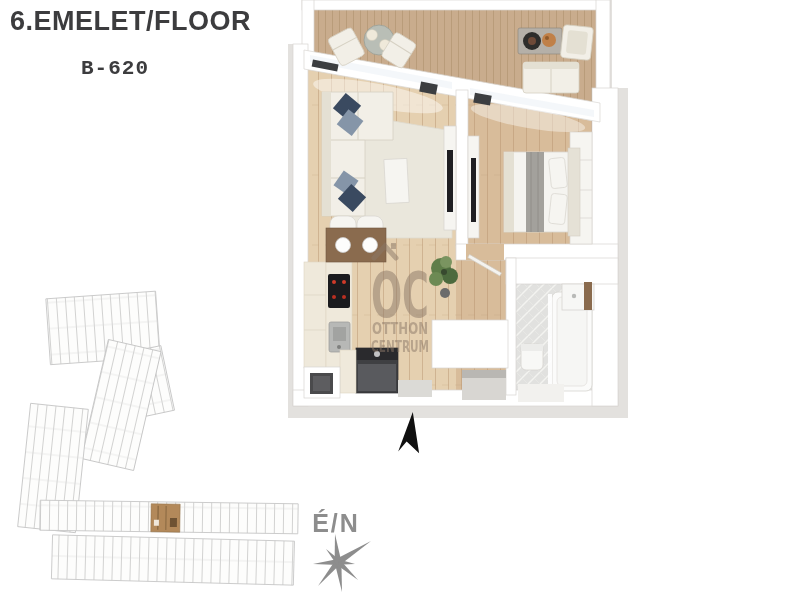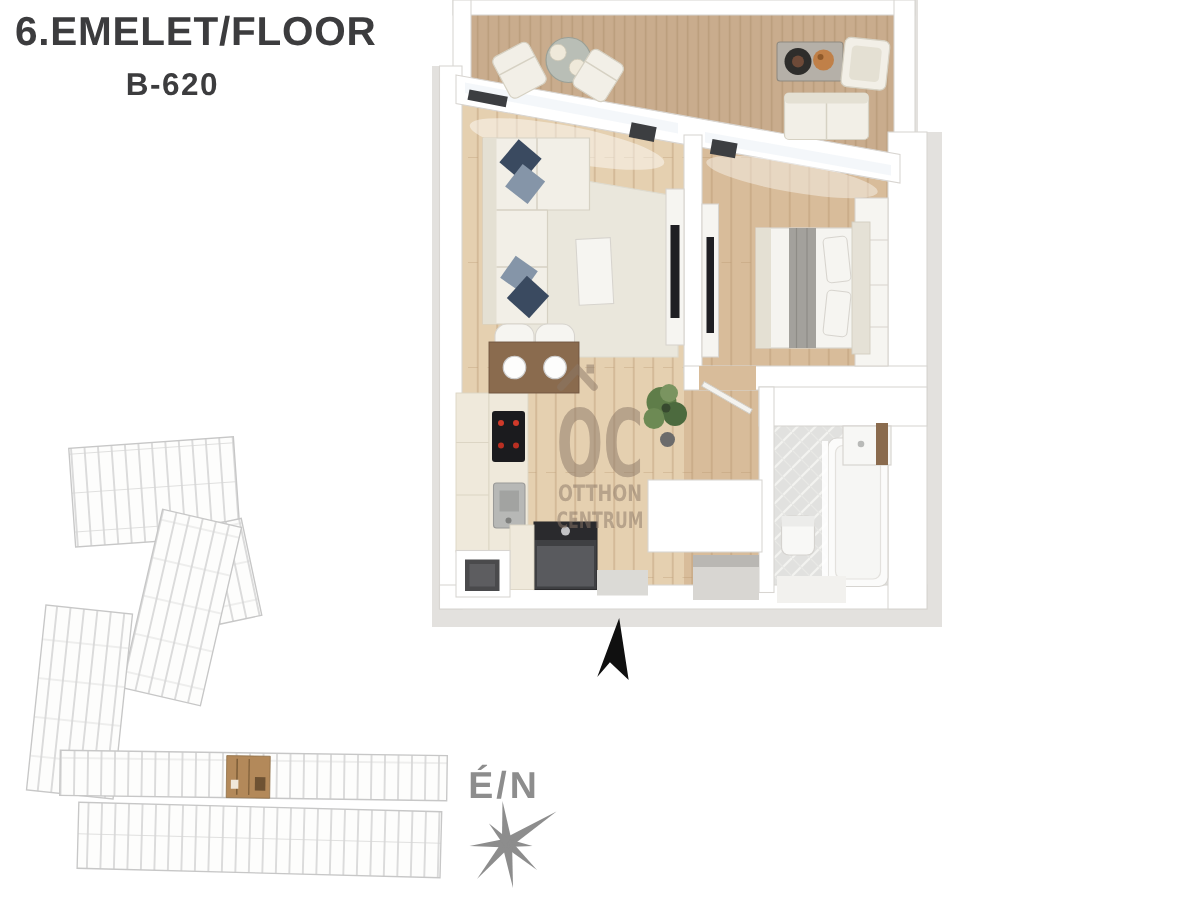--- a/index.html
+++ b/index.html
@@ -1,21 +1,21 @@
 <!DOCTYPE html>
 <html style="--title: #3c3c3e; --slab: #e3e1de; --wall: #ffffff; --wallEdge: #d8d5d1; --deck: #c9ac8d; --deckLine: #a98b68; --floor: #d8bc9a; --floorLight: #e5d0b0; --floorLine: #b3906a; --rug: #eae7dc; --sofa: #f2efe7; --pillowNavy: #3a4a60; --pillowSlate: #8595a8; --tableBrown: #8a6b4e; --tile: #e1e1df; --tub: #fbfbfa; --applianceDark: #404247; --cooktop: #17171a; --redDot: #d03a2a; --plantGreen: #5f7d49; --watermark: #8a7767; --gray: #8d8d8d; --black: #101010; --planLine: #c7c7c7; --planFill: #fdfdfc; --highlight: #b3895a;"><head>
 <meta charset="utf-8">
 <style>
   html,body{margin:0;padding:0;background:#ffffff;}
   .page{position:relative;width:800px;height:600px;background:#fff;overflow:hidden;
         font-family:"Liberation Sans",sans-serif;}
   .title-block{position:absolute;left:10px;top:6px;width:210px;text-align:center;}
   .floor-label{font-size:27px;font-weight:bold;letter-spacing:.5px;color:var(--title);
                white-space:nowrap;text-align:left;}
-  .unit-label{font-size:21px;font-weight:bold;letter-spacing:1px;color:var(--title);margin-top:8px;}
+  .unit-label{font-size:21px;font-weight:bold;letter-spacing:1px;color:var(--title);margin-top:20px;font-family:Liberation Mono, monospace;}
   svg{position:absolute;left:0;top:0;}
   
   .slab{fill:var(--slab);}
   .wall{fill:var(--wall);stroke:var(--wallEdge);stroke-width:.7;}
   .deckBase{fill:var(--deck);}
   .floorL{fill:var(--floorLight);}
   .floorB{fill:var(--floor);}
   .hallF{fill:var(--floor);}
   .rug{fill:var(--rug);stroke:#deDBcf;stroke-width:.8;}
   .sofa{fill:var(--sofa);stroke:#d6d1c3;stroke-width:.8;}

